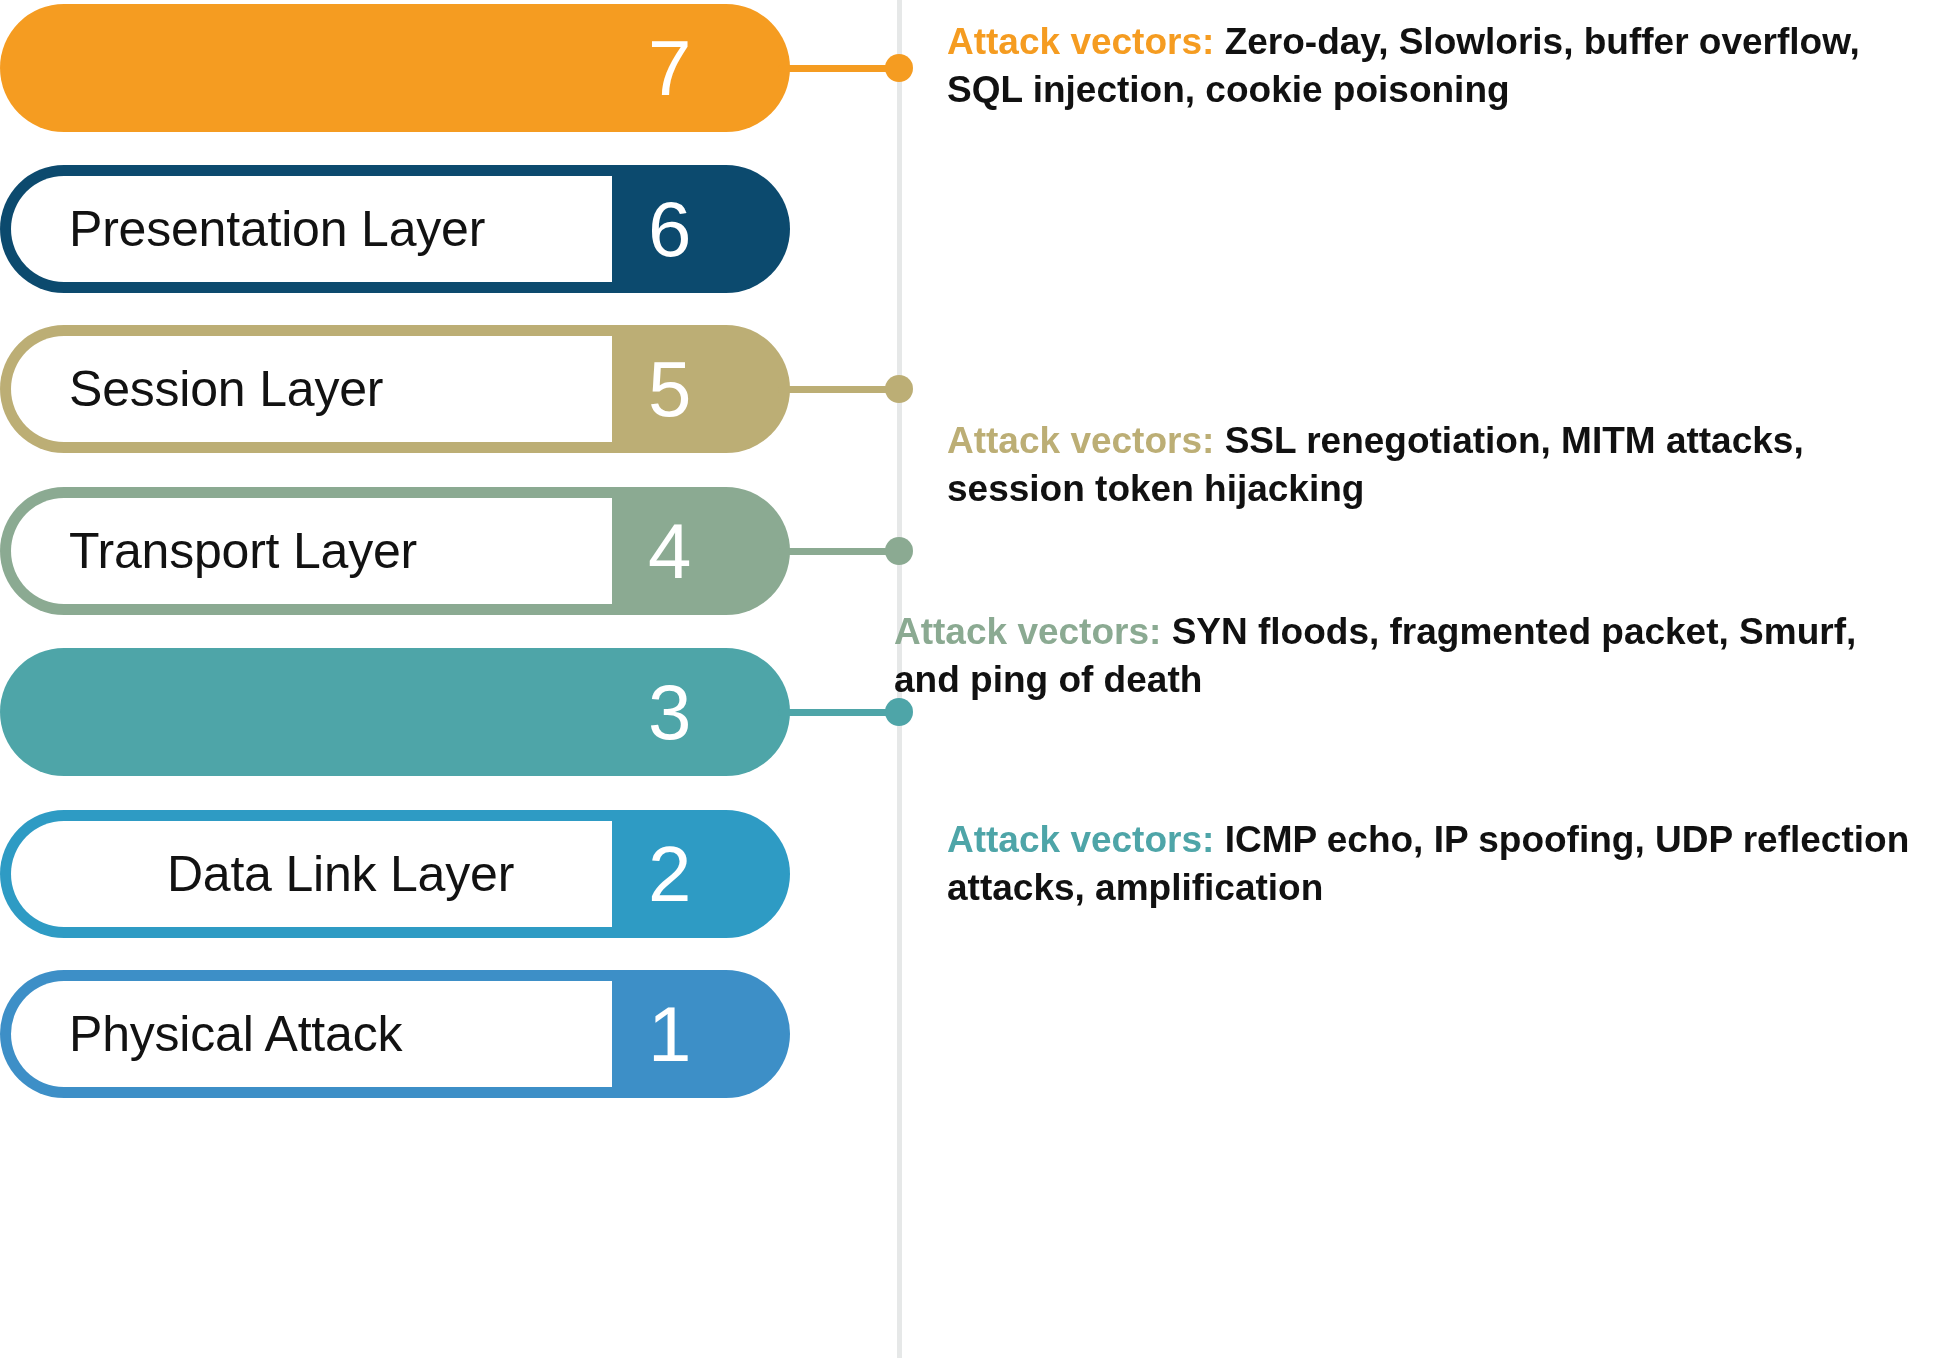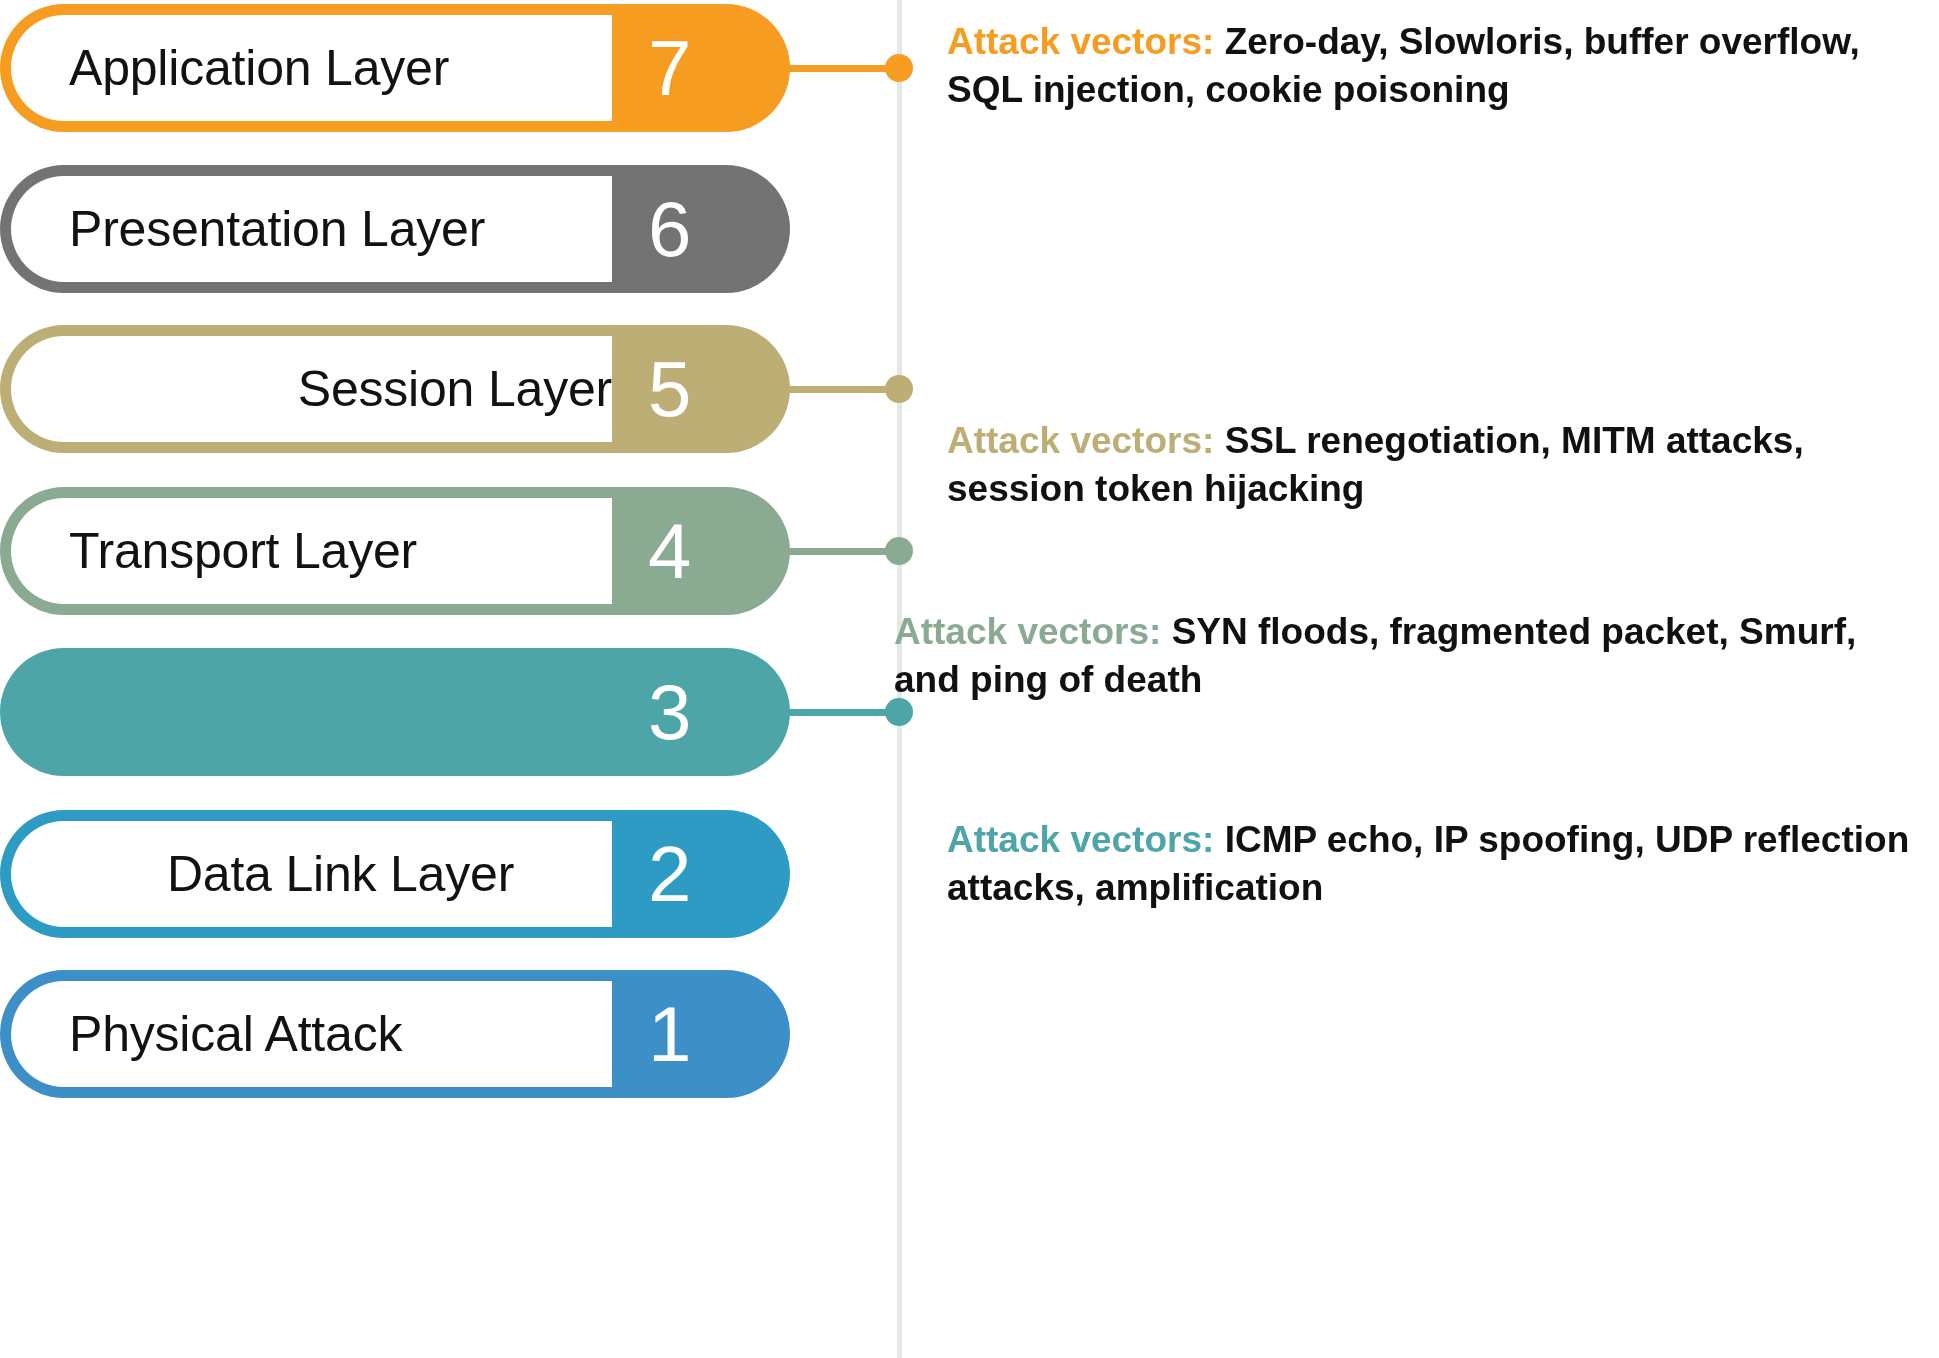--- a/index.html
+++ b/index.html
@@ -108,37 +108,34 @@
 </head>
 <body>
 
 <div id="stage">
 
   <div class="divider" style="left:897px;"></div>
 
   <div id="layers-container">
       <div class="layer-row" style="top: 4px; left: 0px; width: 790px; height: 128px;">
         <div class="pill" style="background: rgb(245, 156, 33);">
-          <div class="pill-label-panel" style="width: 601px;">
-            <span class="pill-label">Application Layer</span>
-          </div>
           <div class="pill-number" style="left: 648px;">7</div>
         </div>
       </div>
       <div class="layer-row" style="top: 165px; left: 0px; width: 790px; height: 128px;">
-        <div class="pill" style="background: #737373; text-align: right;">
+        <div class="pill" style="background: #0c4a6e; text-align: right;">
           <div class="pill-label-panel" style="width: 601px;">
             <span class="pill-label">Presentation Layer</span>
           </div>
           <div class="pill-number" style="left: 648px;">6</div>
         </div>
       </div>
       <div class="layer-row" style="top: 325px; left: 0px; width: 790px; height: 128px;">
         <div class="pill" style="background: rgb(188, 174, 117);">
-          <div class="pill-label-panel" style="width: 601px; justify-content: flex-end;">
+          <div class="pill-label-panel" style="width: 601px;">
             <span class="pill-label">Session Layer</span>
           </div>
           <div class="pill-number" style="left: 648px;">5</div>
         </div>
       </div>
       <div class="layer-row" style="top: 487px; left: 0px; width: 790px; height: 128px;">
         <div class="pill" style="background: rgb(139, 170, 146);">
           <div class="pill-label-panel" style="width: 601px;">
             <span class="pill-label">Transport Layer</span>
           </div>

